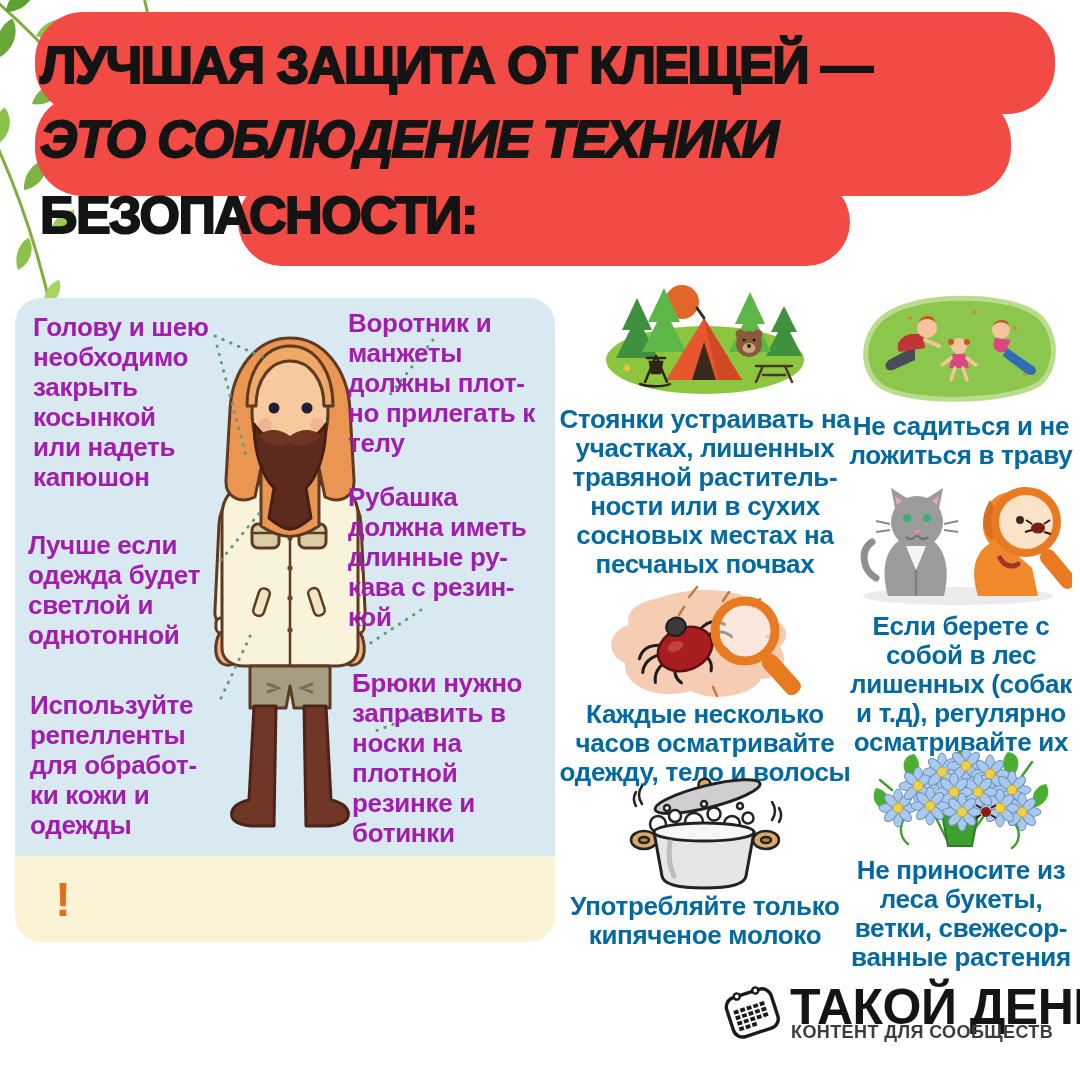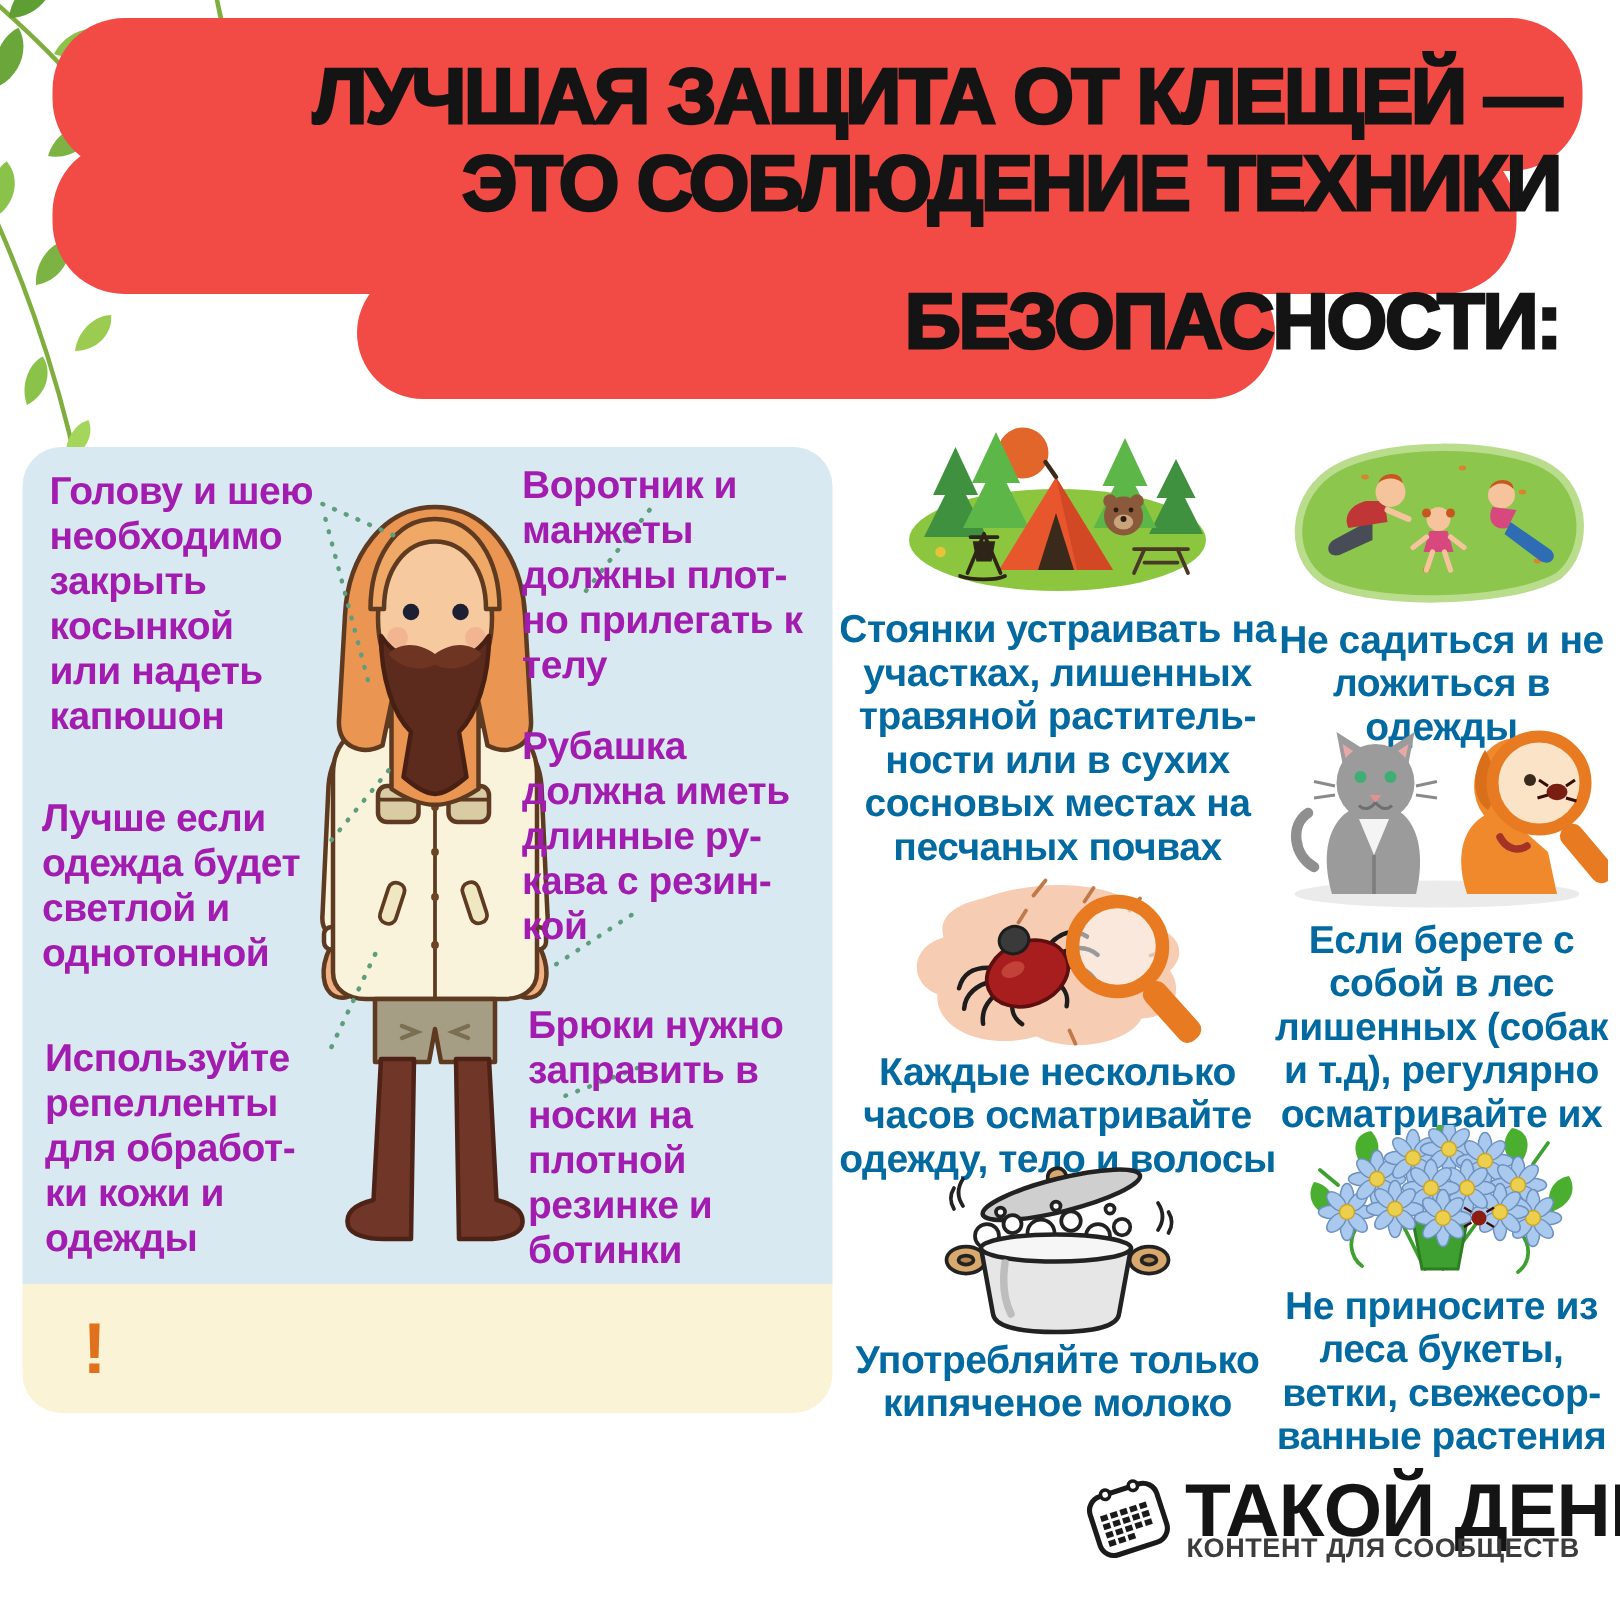--- a/index.html
+++ b/index.html
@@ -7,25 +7,25 @@
     width:1080px;height:1080px;position:relative;overflow:hidden;
     background:#ffffff;font-family:"Liberation Sans",sans-serif;
   }
   .abs{position:absolute;}
   
   .band{position:absolute;background:var(--banner_red,#f24a45);}
   .b1{left:35px;top:12px;width:1020px;height:102px;border-radius:48px;}
   .b2{left:35px;top:94px;width:976px;height:102px;border-radius:48px;}
   .b3{left:238px;top:178px;width:612px;height:88px;border-radius:44px;}
   .title-line{
-    position:absolute;left:40px;width:1000px;text-align:right;
+    position:absolute;left:40px;width:1000px;text-align:left;
     font-weight:900;font-size:52px;line-height:75px;color:#141414;
     letter-spacing:-1.5px;-webkit-text-stroke:2px #141414;white-space:nowrap;
   }
-  .tl1{top:28px;} .tl2{top:86px;} .tl3{top:178px;}
+  .tl1{top:28px;} .tl2{top:102px;font-style:italic;} .tl3{top:178px;}
   
   .panel{
     position:absolute;left:15px;top:298px;width:540px;height:558px;
     background:var(--panel_blue,#d9e9f2);border-radius:26px 26px 0 0;
   }
   .advice{
     position:absolute;left:15px;top:856px;width:540px;height:86px;
     background:var(--advice_bg,#fbf3d6);border-radius:0 0 26px 26px;
   }
   .advice-bang{
@@ -363,21 +363,21 @@
     <path d="M96 70 l-9 7 M112 70 l9 7 M100 80 l-4 12 M108 80 l4 12" stroke="#f6c49c" stroke-width="3.5" stroke-linecap="round"></path>
   </g>
   <g>
     <circle cx="146" cy="42" r="9" fill="#f6c49c"></circle>
     <path d="M138 38 C140 30 154 30 154 38 C150 33 142 33 138 38 Z" fill="#c8571f"></path>
     <path d="M140 50 C136 58 140 66 150 64 L156 52 Z" fill="#d8487e"></path>
     <path d="M152 60 L178 78 C184 82 180 90 172 86 L148 68 Z" fill="#2e6db4"></path>
   </g>
 </svg>
 <div class="tip col2" style="top:412px">Не садиться и не
-ложиться в одежды</div>
+ложиться в траву</div>
 
 <svg class="abs" style="left:850px;top:474px" width="222" height="132" viewBox="0 0 222 132">
   <ellipse cx="108" cy="122" rx="95" ry="9" fill="#ebebeb"></ellipse>
   <g>
     <path d="M26 104 C12 96 10 76 22 68" stroke="#8f8f8f" stroke-width="7" fill="none" stroke-linecap="round"></path>
     <path d="M38 122 C28 88 40 62 66 62 C92 62 102 88 94 122 Z" fill="#9b9b9b"></path>
     <path d="M46 40 L41 14 L63 28 Z" fill="#9b9b9b"></path>
       <path d="M88 40 L93 14 L71 28 Z" fill="#9b9b9b"></path>
     <path d="M48 36 L45 22 L57 30 Z" fill="#e9a8a8"></path>
       <path d="M86 36 L89 22 L77 30 Z" fill="#e9a8a8"></path>

